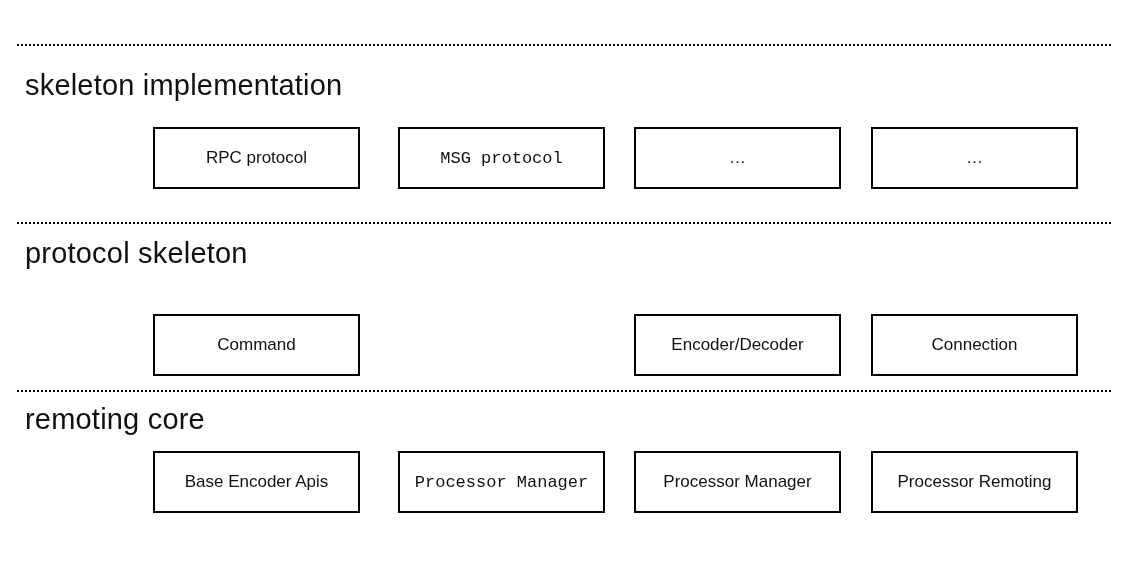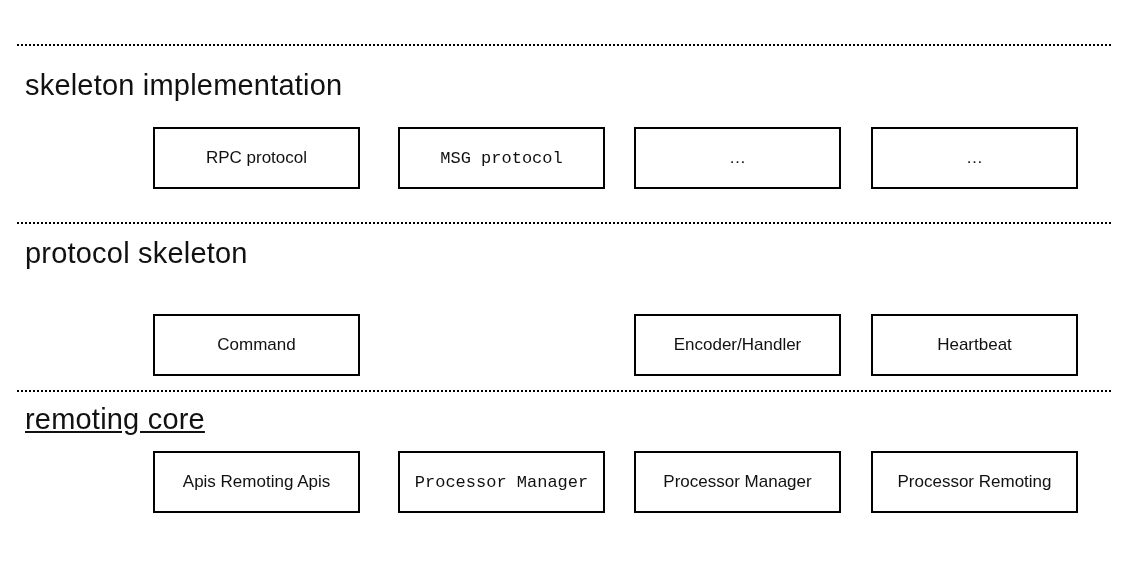--- a/index.html
+++ b/index.html
@@ -31,21 +31,21 @@
     left: 25px;
     font-size: 29px;
     font-weight: 400;
     letter-spacing: 0.2px;
     color: #111111;
     line-height: 34px;
     white-space: nowrap;
   }
   .layer-label.l1 { top: 68px; }
   .layer-label.l2 { top: 236px; }
-  .layer-label.l3 { top: 402px; text-decoration: underline; }
+  .layer-label.l3 { top: 402px; }
   .box {
     position: absolute;
     box-sizing: border-box;
     width: 207px;
     height: 62px;
     border: 2px solid #000000;
     background: #ffffff;
     display: flex;
     align-items: center;
     justify-content: center;
@@ -81,30 +81,30 @@
   <div class="box row1 col4">
     <span>…</span>
   </div>
 
   <div class="rule r2"></div>
   <div class="layer-label l2">protocol skeleton</div>
   <div class="box row2 col1">
     <span>Command</span>
   </div>
   <div class="box row2 col3">
-    <span>Encoder/Handler</span>
+    <span>Encoder/Decoder</span>
   </div>
   <div class="box row2 col4">
-    <span>Heartbeat</span>
+    <span>Connection</span>
   </div>
 
   <div class="rule r3"></div>
   <div class="layer-label l3">remoting core</div>
   <div class="box row3 col1">
-    <span>Apis Remoting Apis</span>
+    <span>Base Encoder Apis</span>
   </div>
   <div class="box row3 col2">
     <span>Processor Manager</span>
   </div>
   <div class="box row3 col3">
     <span>Processor Manager</span>
   </div>
   <div class="box row3 col4">
     <span>Processor Remoting</span>
   </div>

